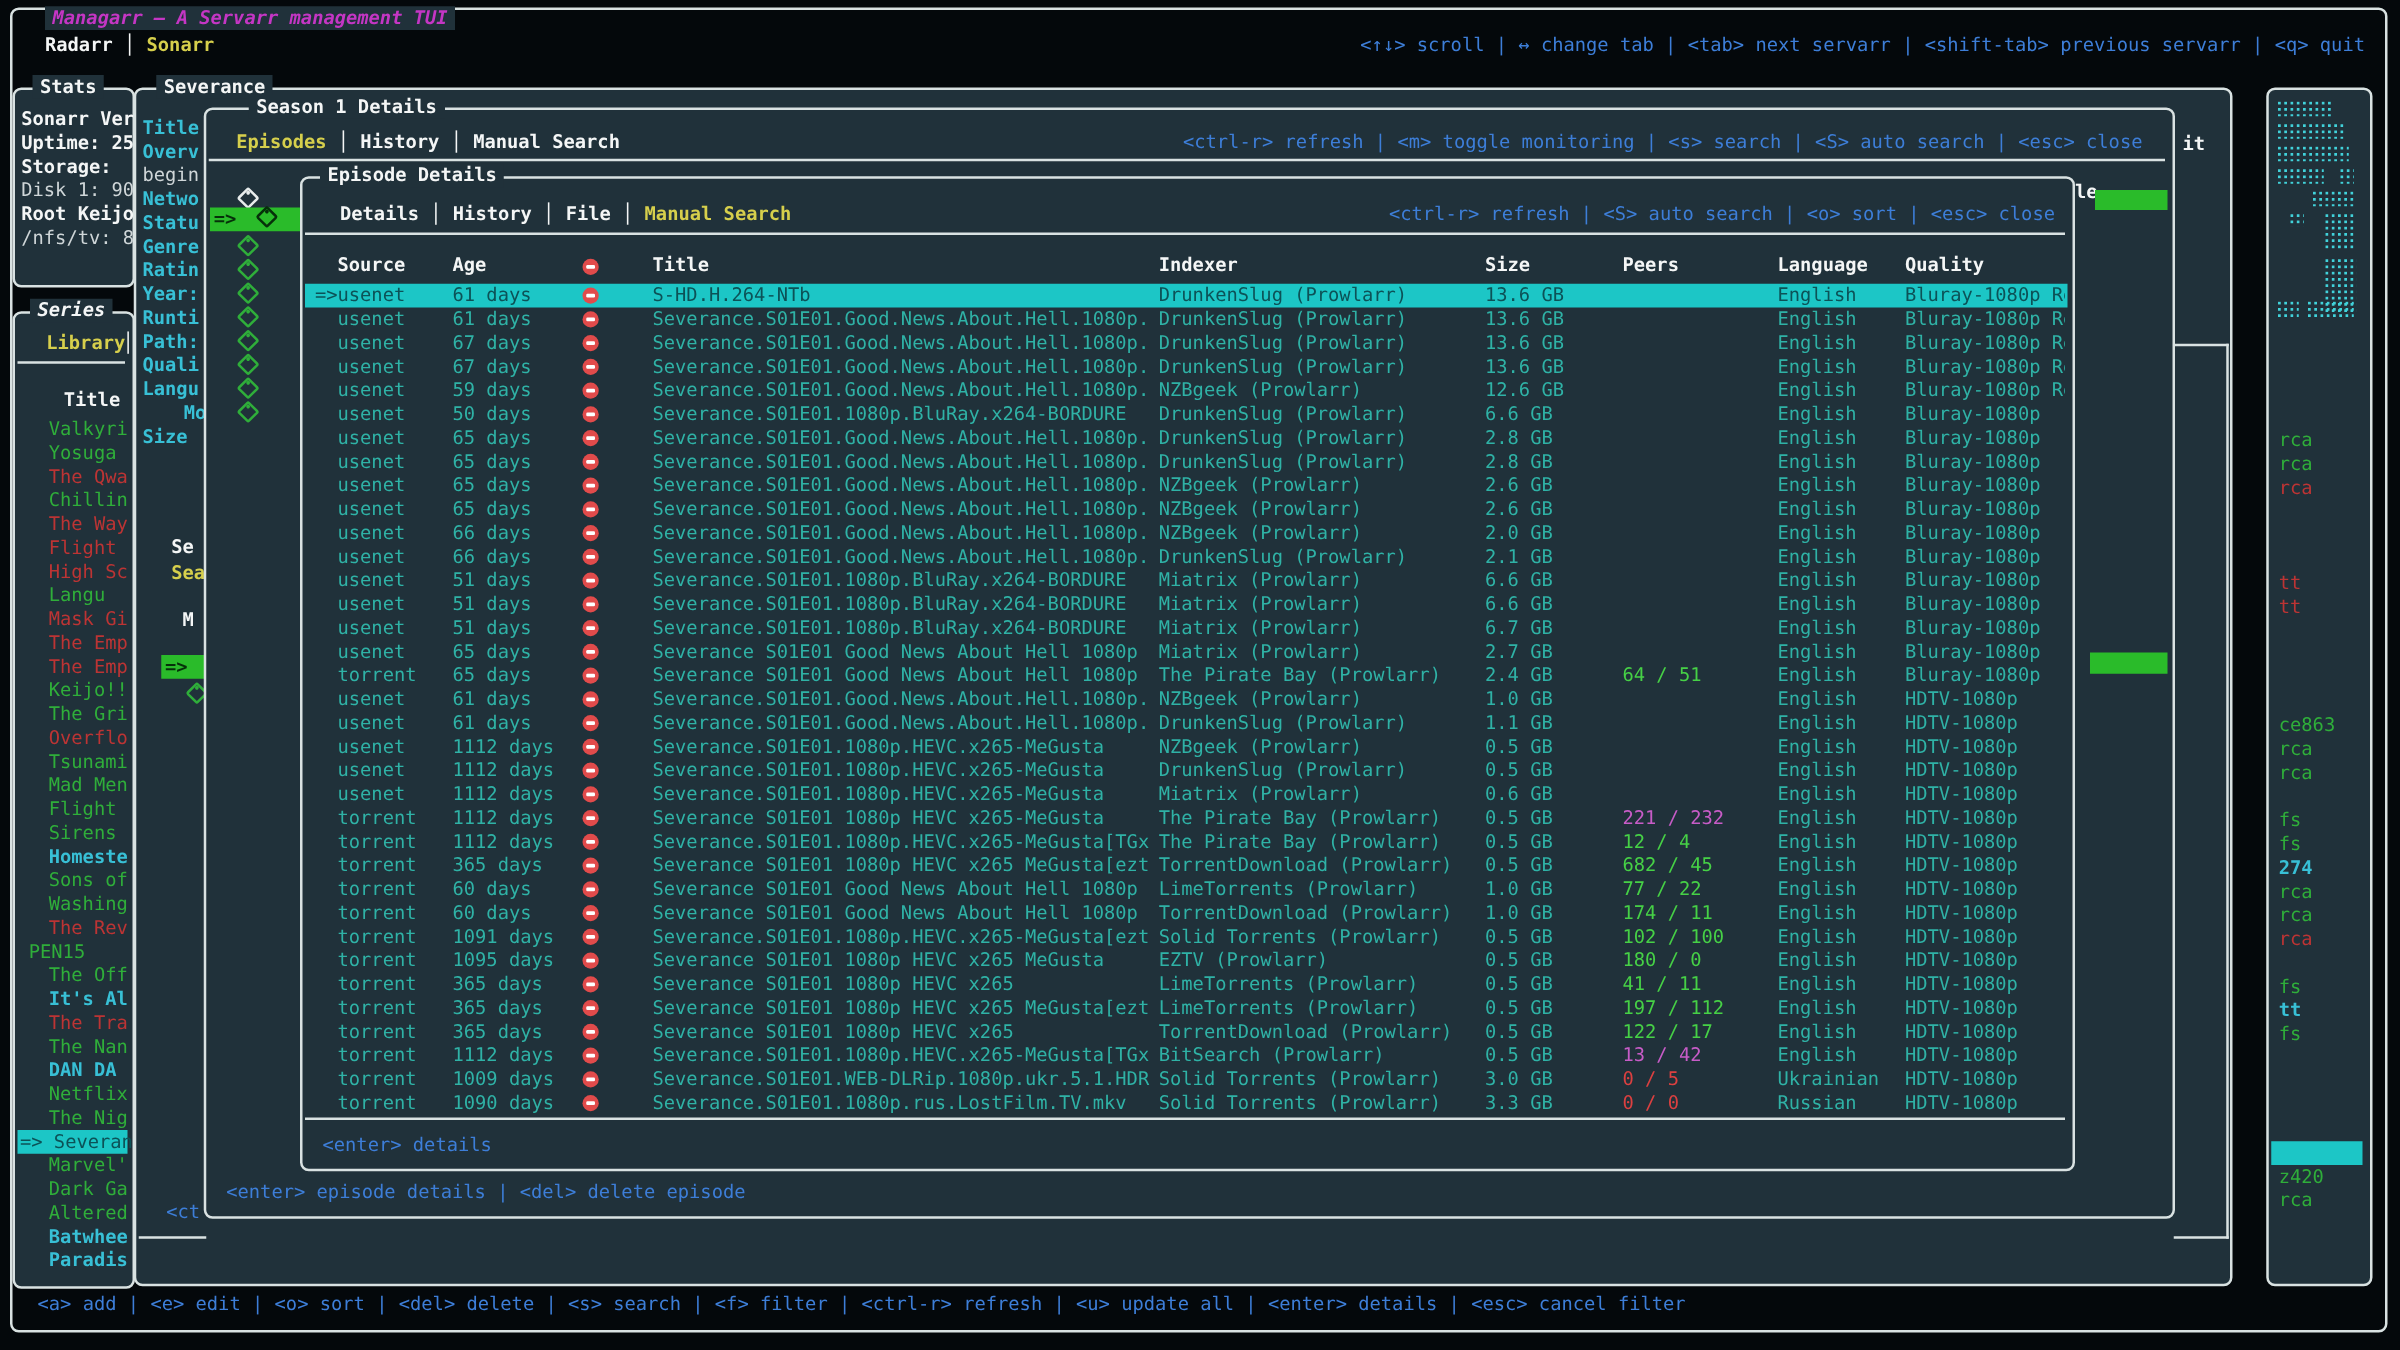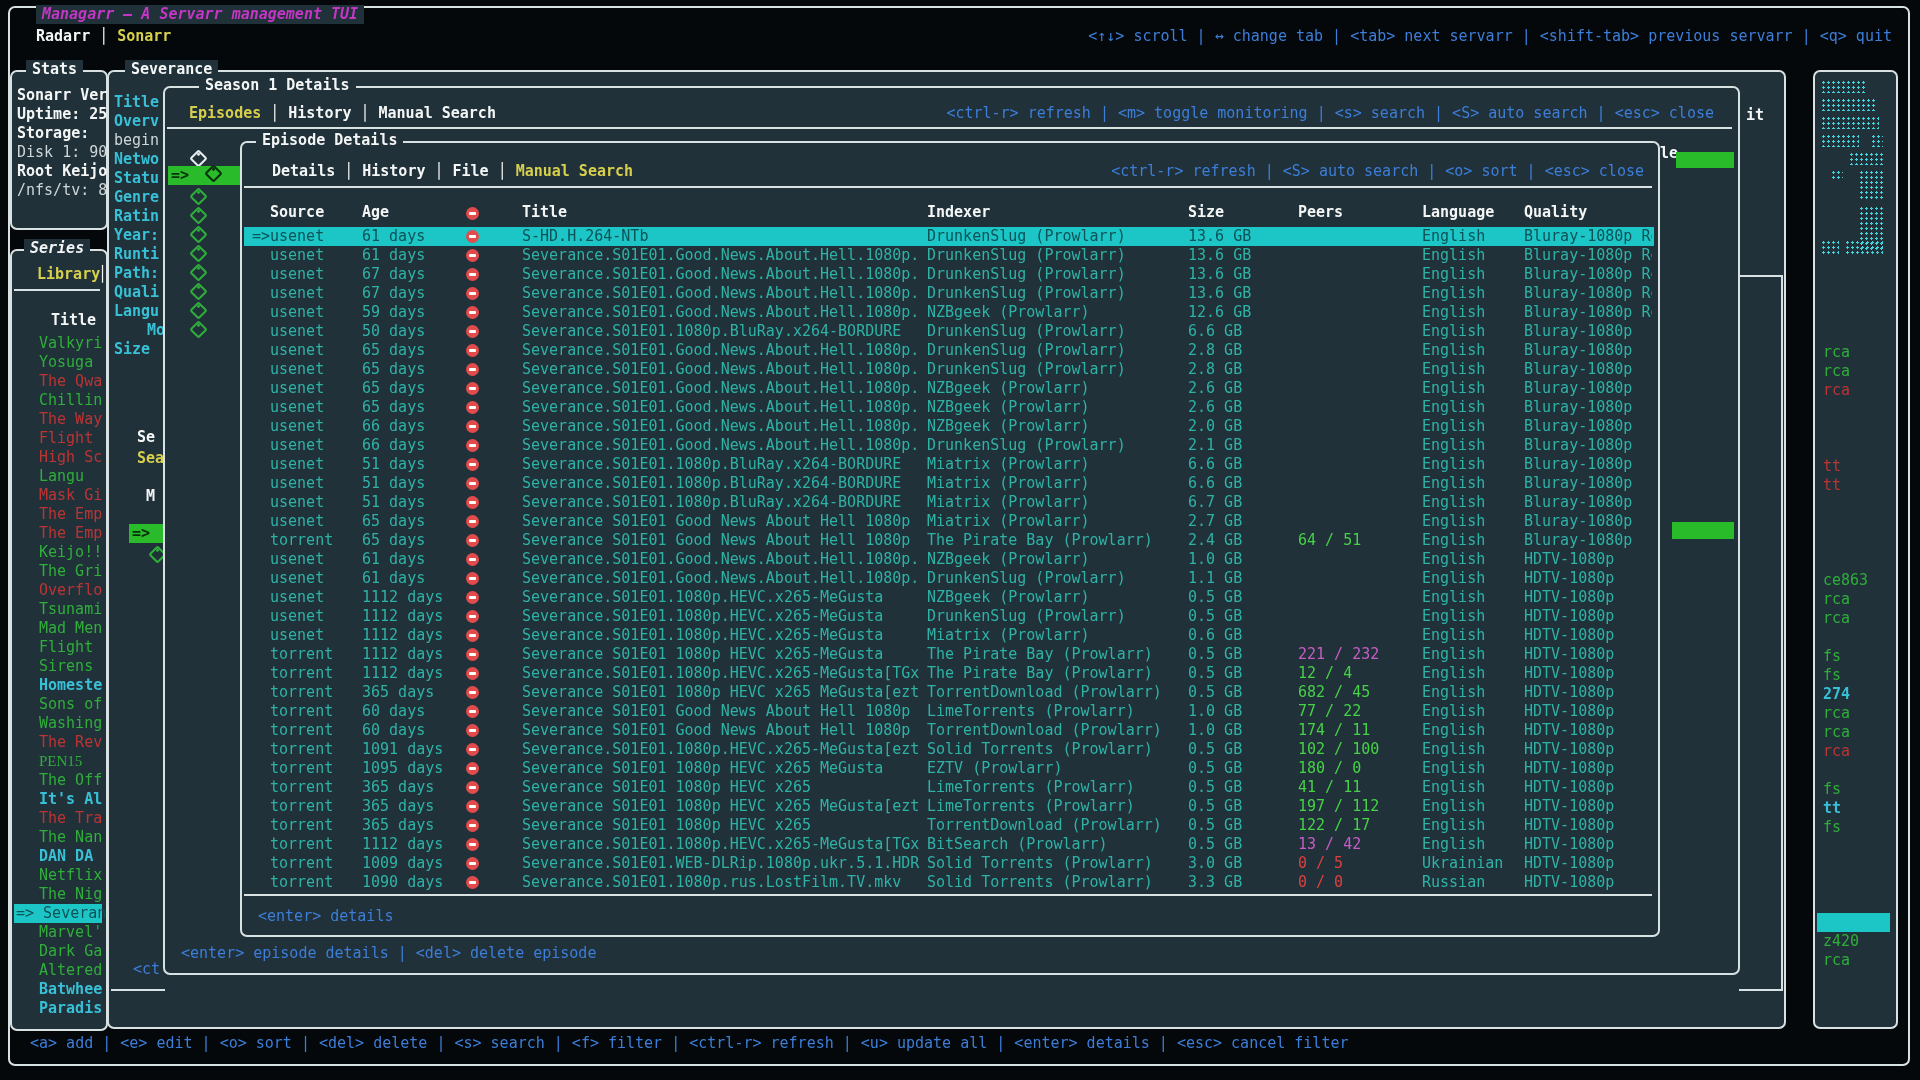--- a/index.html
+++ b/index.html
@@ -80,21 +80,21 @@
         <div class="abs green" style="left: 27px; top: 311px;">The Gri</div>
         <div class="abs red" style="left: 27px; top: 330px;">Overflo</div>
         <div class="abs green" style="left: 27px; top: 349px;">Tsunami</div>
         <div class="abs green" style="left: 27px; top: 368px;">Mad Men</div>
         <div class="abs green" style="left: 27px; top: 387px;">Flight</div>
         <div class="abs green" style="left: 27px; top: 406px;">Sirens</div>
         <div class="abs cyanb" style="left: 27px; top: 425px;">Homeste</div>
         <div class="abs green" style="left: 27px; top: 444px;">Sons of</div>
         <div class="abs green" style="left: 27px; top: 463px;">Washing</div>
         <div class="abs red" style="left: 27px; top: 482px;">The Rev</div>
-        <div class="abs green" style="left: 27px; top: 501px; font-family: Liberation Serif, serif;">PEN15</div>
+        <div class="abs green" style="left: 11px; top: 501px;">PEN15</div>
         <div class="abs green" style="left: 27px; top: 520px;">The Off</div>
         <div class="abs cyanb" style="left: 27px; top: 539px;">It's Al</div>
         <div class="abs red" style="left: 27px; top: 558px;">The Tra</div>
         <div class="abs green" style="left: 27px; top: 577px;">The Nan</div>
         <div class="abs cyanb" style="left: 27px; top: 596px;">DAN DA</div>
         <div class="abs green" style="left: 27px; top: 615px;">Netflix</div>
         <div class="abs green" style="left: 27px; top: 634px;">The Nig</div>
         <div class="abs" style="left: 2px; top: 653px; width: 86px; height: 19px; background: rgb(28, 198, 198); color: rgb(12, 82, 87); padding-left: 2px; white-space: pre;"><span>=&gt; </span><span>Severan</span></div>
         <div class="abs green" style="left: 27px; top: 672px;">Marvel'</div>
         <div class="abs green" style="left: 27px; top: 691px;">Dark Ga</div>

